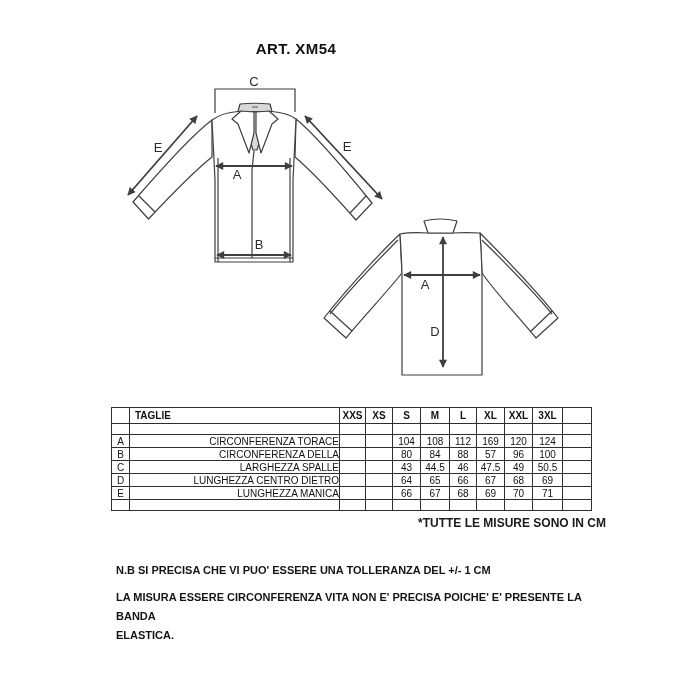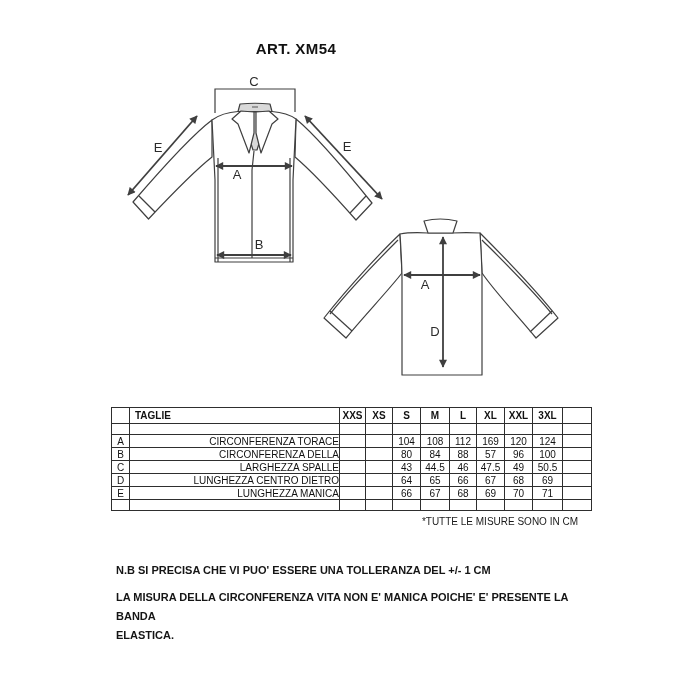--- a/index.html
+++ b/index.html
@@ -13,22 +13,22 @@
   table#size-table{position:absolute;left:111px;top:407px;border-collapse:collapse;
         table-layout:fixed;font-size:10px;color:#111;}
   #size-table td,#size-table th{border:1px solid #2e2e2e;padding:0;text-align:center;
         white-space:nowrap;overflow:hidden;font-weight:normal;}
   #size-table tr.hdr{height:16px;}
   #size-table tr.hdr th{font-weight:bold;}
   #size-table tr.hdr th:nth-child(2){text-align:left;padding-left:5px;}
   #size-table tr.spacer{height:11px;}
   #size-table tr.data{height:13px;}
   #size-table td.label{text-align:right;padding-left:5px;}
-  .footnote{position:absolute;left:98px;top:516px;width:480px;text-align:right;
-        font-size:10px;font-weight:normal;color:#1a1a1a;}
+  .footnote{position:absolute;left:126px;top:516px;width:480px;text-align:right;
+        font-size:12px;font-weight:bold;color:#1a1a1a;}
   .note{position:absolute;left:116px;width:492px;font-size:11px;font-weight:bold;
         color:#151515;line-height:19px;}
   .note1{top:561px;}
   .note2{top:588px;}
 </style>
 </head>
 <body>
 
 <div class="page">
 
@@ -217,17 +217,17 @@
           <td></td>
           <td></td>
         </tr>
       </tbody>
     </table>
 
   <div class="footnote">*TUTTE LE MISURE SONO IN CM</div>
 
   <div class="note note1">N.B SI PRECISA CHE VI PUO' ESSERE UNA TOLLERANZA DEL +/- 1 CM</div>
   <div class="note note2">
-    <div>LA MISURA DELLA CIRCONFERENZA VITA NON E' MANICA POICHE' E' PRESENTE LA BANDA</div>
+    <div>LA MISURA ESSERE CIRCONFERENZA VITA NON E' PRECISA POICHE' E' PRESENTE LA BANDA</div>
     <div>ELASTICA.</div>
   </div>
 
 </div>
 
 </body></html>

